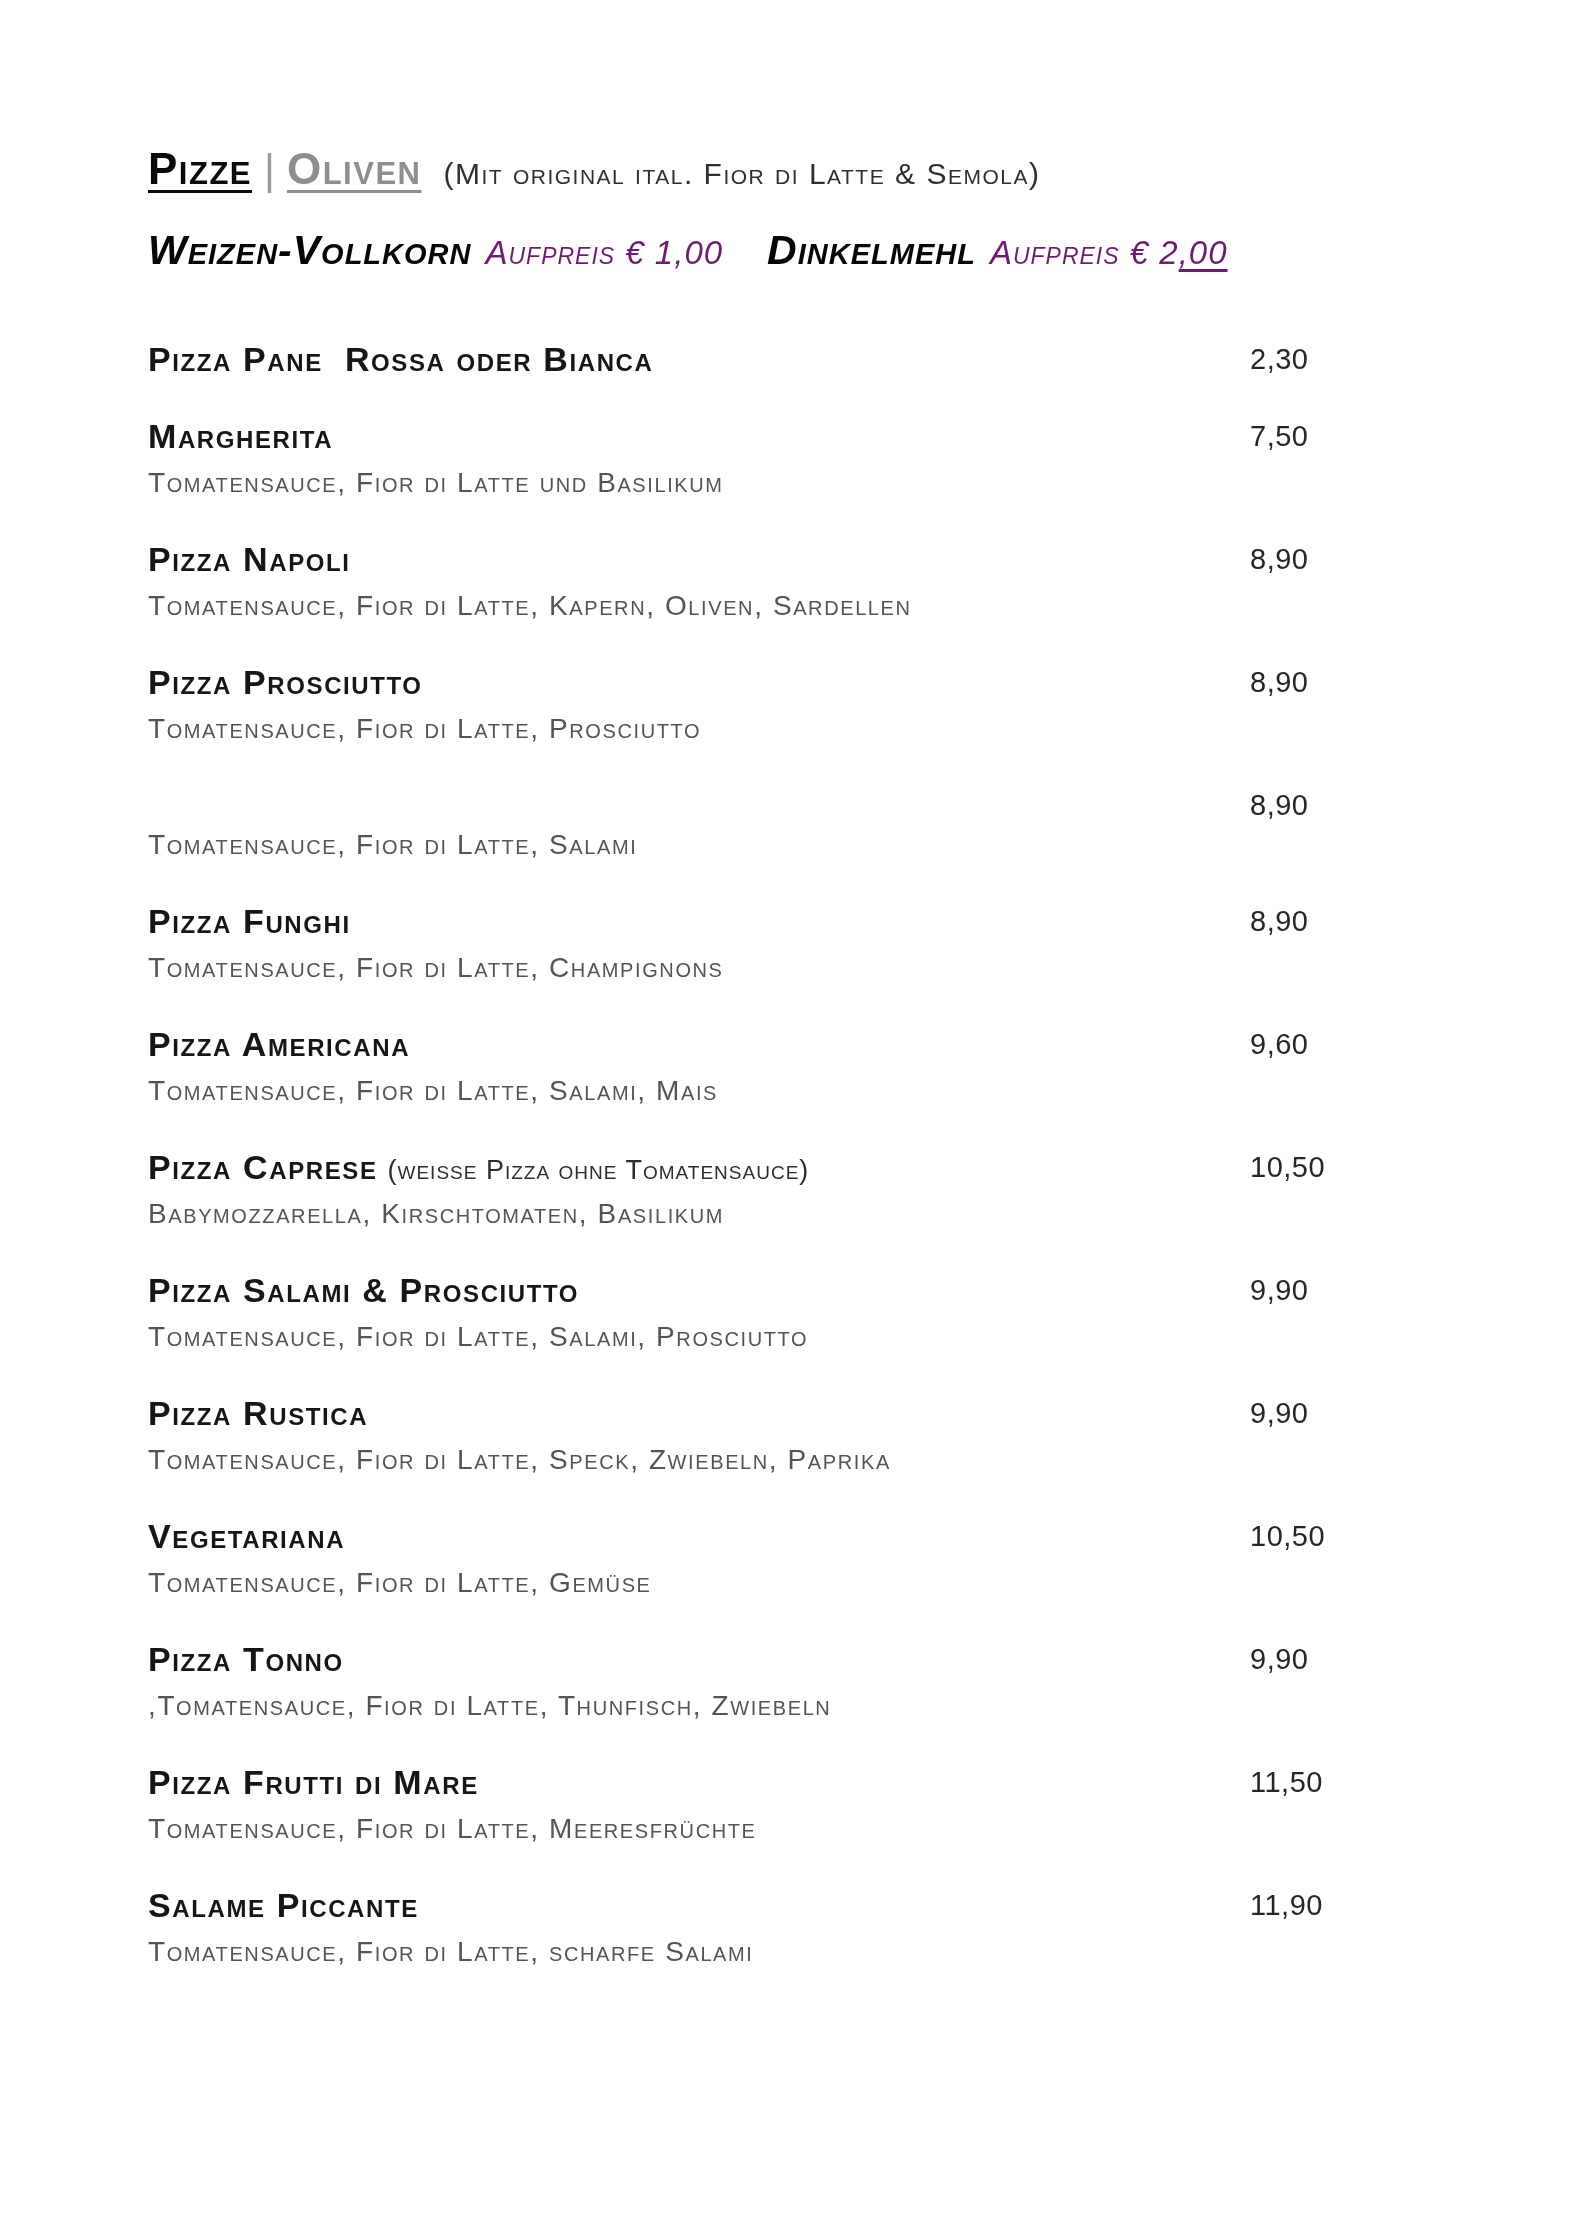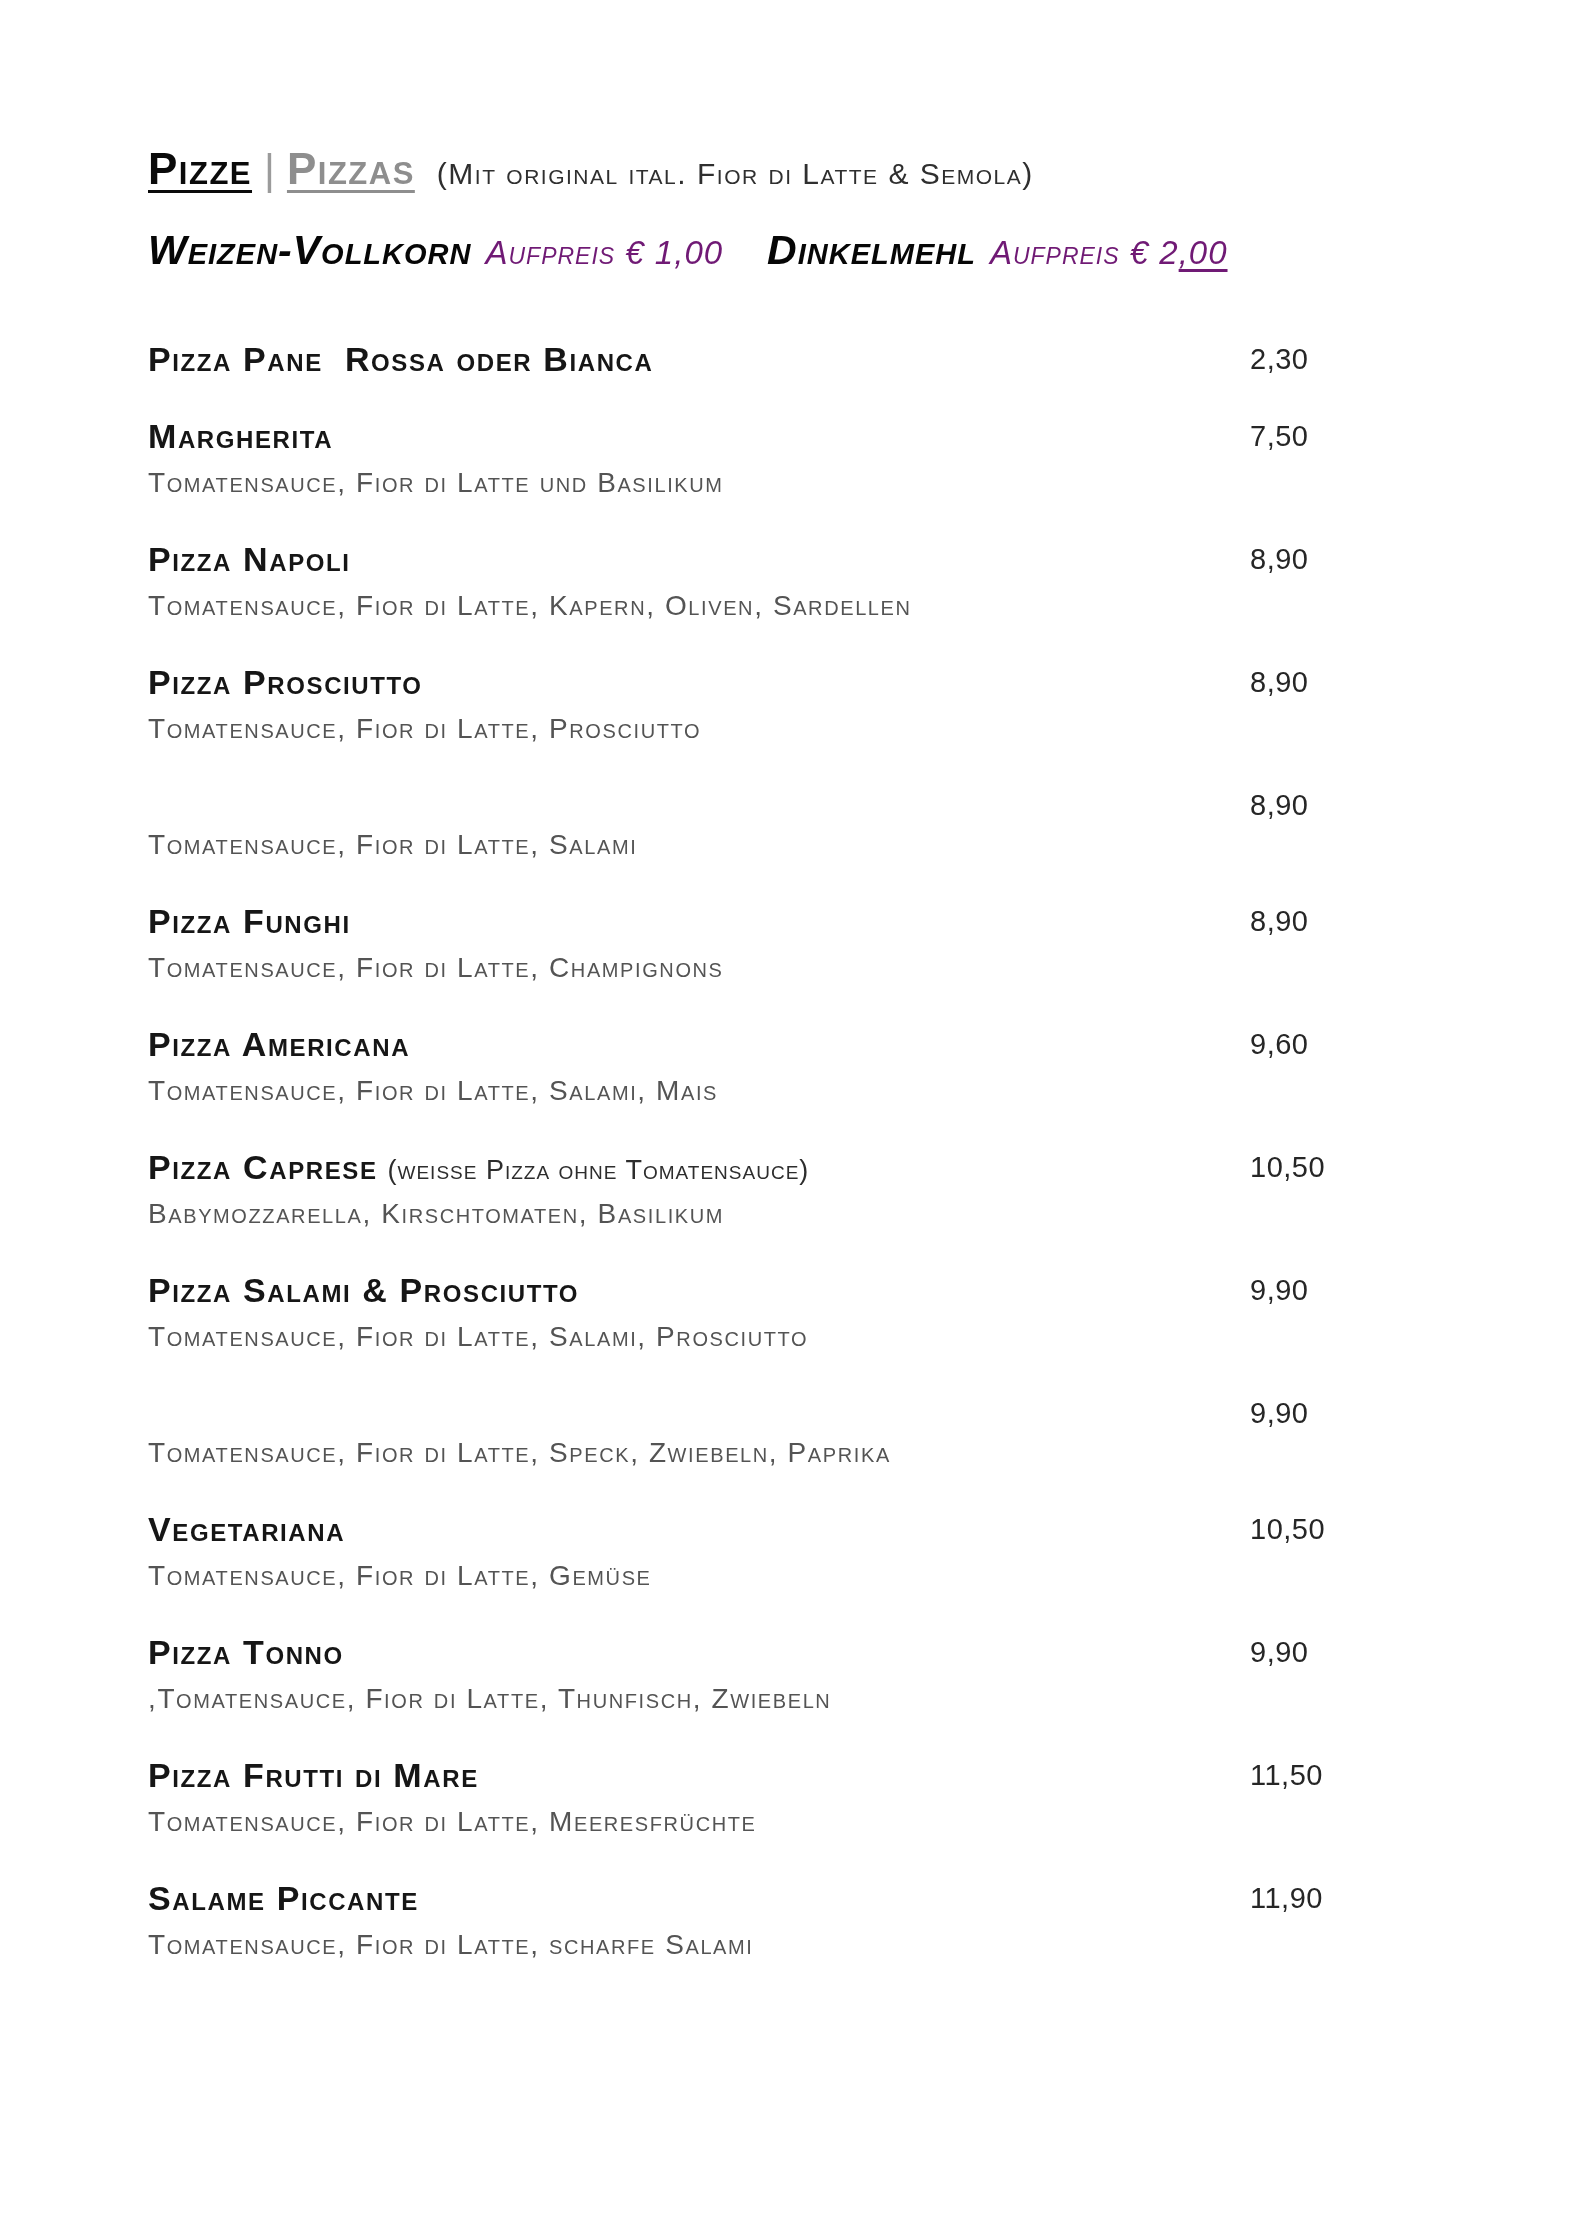--- a/index.html
+++ b/index.html
@@ -142,21 +142,21 @@
     white-space: pre-wrap;
   }
 </style>
 </head>
 <body>
 
 <div class="page">
   <div class="content">
 
     <div class="title-line">
-      <span class="title-primary">Pizze</span><span class="title-sep">|</span><span class="title-secondary">Pizzas</span><span class="title-note">(Mit original ital. Fior di Latte &amp; Semola)</span>
+      <span class="title-primary">Pizze</span><span class="title-sep">|</span><span class="title-secondary">Oliven</span><span class="title-note">(Mit original ital. Fior di Latte &amp; Semola)</span>
     </div>
 
     <div class="subtitle">
       <span class="flour-name">Weizen-Vollkorn</span><span class="flour-price">Aufpreis € 1,00</span><span class="flour-name flour2">Dinkelmehl</span><span class="flour-price"><span>Aufpreis € 2</span><span class="underlined">,00</span></span>
     </div>
 
     <div class="items" id="items">
   <div class="item no-desc">
     <div class="item-name-line">
       <span class="item-name">Pizza Pane  Rossa oder Bianca</span>
@@ -220,20 +220,23 @@
 
   <div class="item">
     <div class="item-name-line">
       <span class="item-name">Pizza Salami &amp; Prosciutto</span>
     </div>
     <div class="item-price">9,90</div>
     <div class="item-desc">Tomatensauce, Fior di Latte, Salami, Prosciutto</div>
   </div>
 
   <div class="item">
+    <div class="item-name-line">
+      <span class="item-name">Pizza Rustica</span>
+    </div>
     <div class="item-price">9,90</div>
     <div class="item-desc">Tomatensauce, Fior di Latte, Speck, Zwiebeln, Paprika</div>
   </div>
 
 
   <div class="item">
     <div class="item-name-line">
       <span class="item-name">Vegetariana</span>
     </div>
     <div class="item-price">10,50</div>

